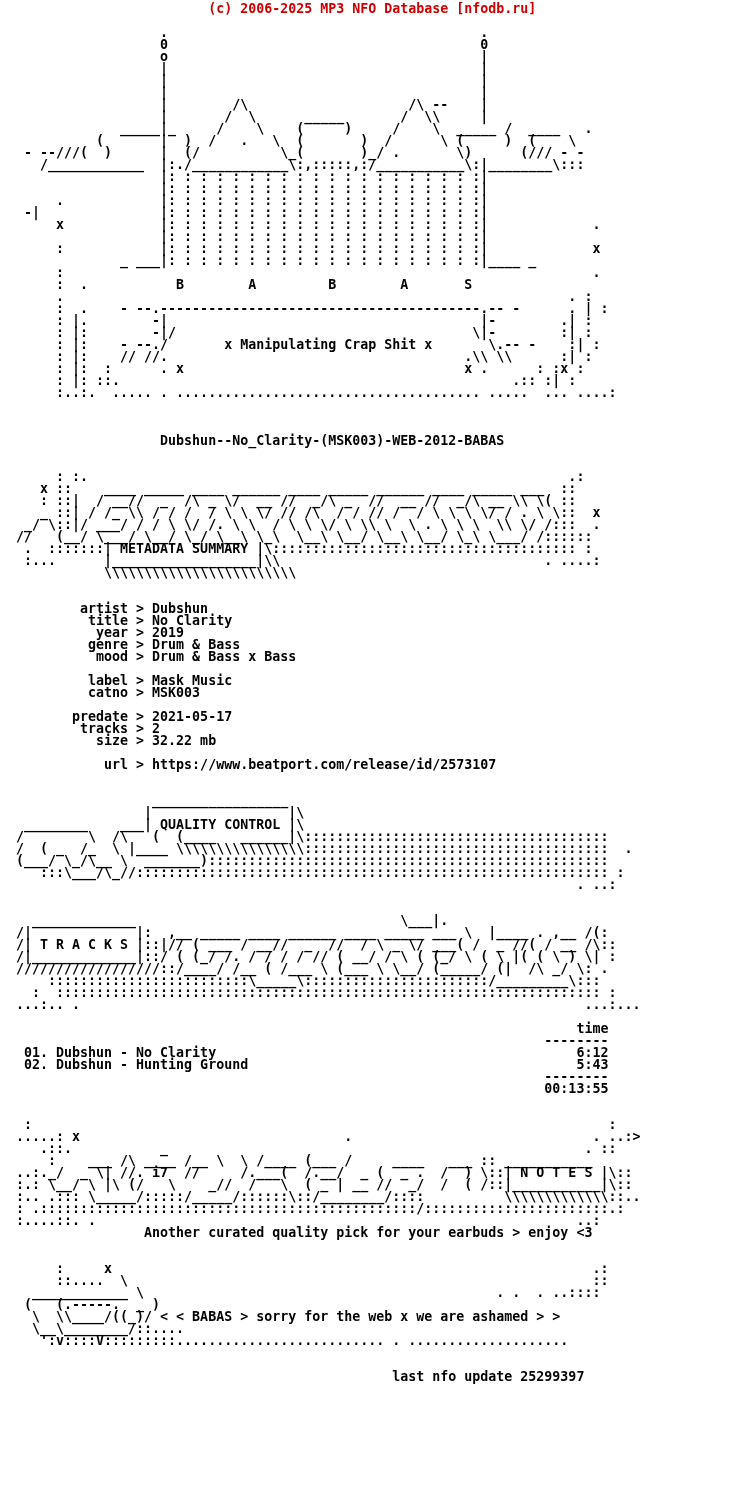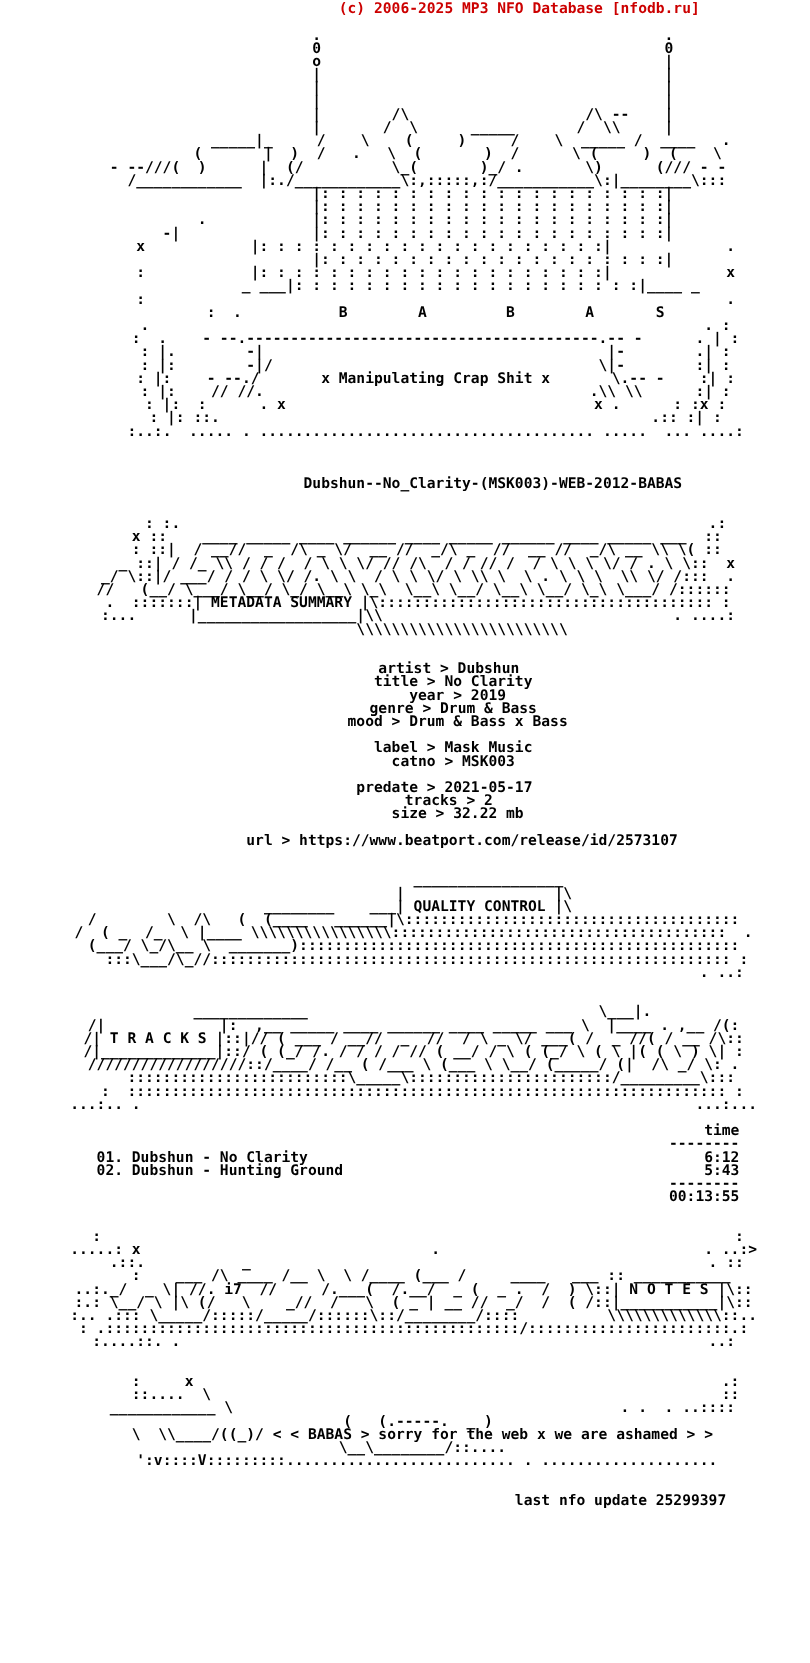--- a/index.html
+++ b/index.html
@@ -5,21 +5,20 @@
   html,body{margin:0;padding:0;background:#ffffff;}
   body{width:736px;height:1512px;overflow:hidden;}
   .nfo{
     padding:3px 0 0 16px;
     font-family:"DejaVu Sans Mono","Liberation Mono",monospace;
     font-size:13.3px;
     font-weight:bold;
     line-height:12px;
     color:#000000;
     letter-spacing:0;
-    text-align:center;
   }
   .nfo div{white-space:pre;}
   .red{color:#cc0000;}
 </style>
 </head>
 <body>
 
 <div class="nfo">
   <div class="red">                        (c) 2006-2025 MP3 NFO Database [nfodb.ru]</div>
   <div>
@@ -116,20 +115,21 @@
 
  :                                                                        :
 .....: x                                 .                              . ..:&gt;
    .::.           _                                                    . ::
     :    ___ /\ ____ /__ \  \ /____ (___ /     ____   ___ :: ___________
 ..:._/  _ \| //. i7  //     /.___(  /.__/  _ (  _ .  /  ) \::| N O T E S |\::
 :.: \__/ \ |\ (/   \    _//  /   \  ( _ | __ //  _/  /  ( /::|___________|\::
 :.. .::: \_____/:::::/_____/::::::\::/________/::::          \\\\\\\\\\\\\::..
 : .:::::::::::::::::::::::::::::::::::::::::::::::/:::::::::::::::::::::::.:
 :....::. .                                                            ..:</div>
+  <div>                Another curated quality pick for your earbuds &gt; enjoy &lt;3</div>
   <div>
 
      :     x                                                            .:
      ::....  \                                                          ::
   ____________ \                                            . .  . ..::::
  (   (.-----.  _ )
   \  \\____/((_)/ &lt; &lt; BABAS &gt; sorry for the web x we are ashamed &gt; &gt;
   \__\________/::....
    ':v::::V:::::::::.......................... . ....................</div>
   <div>

